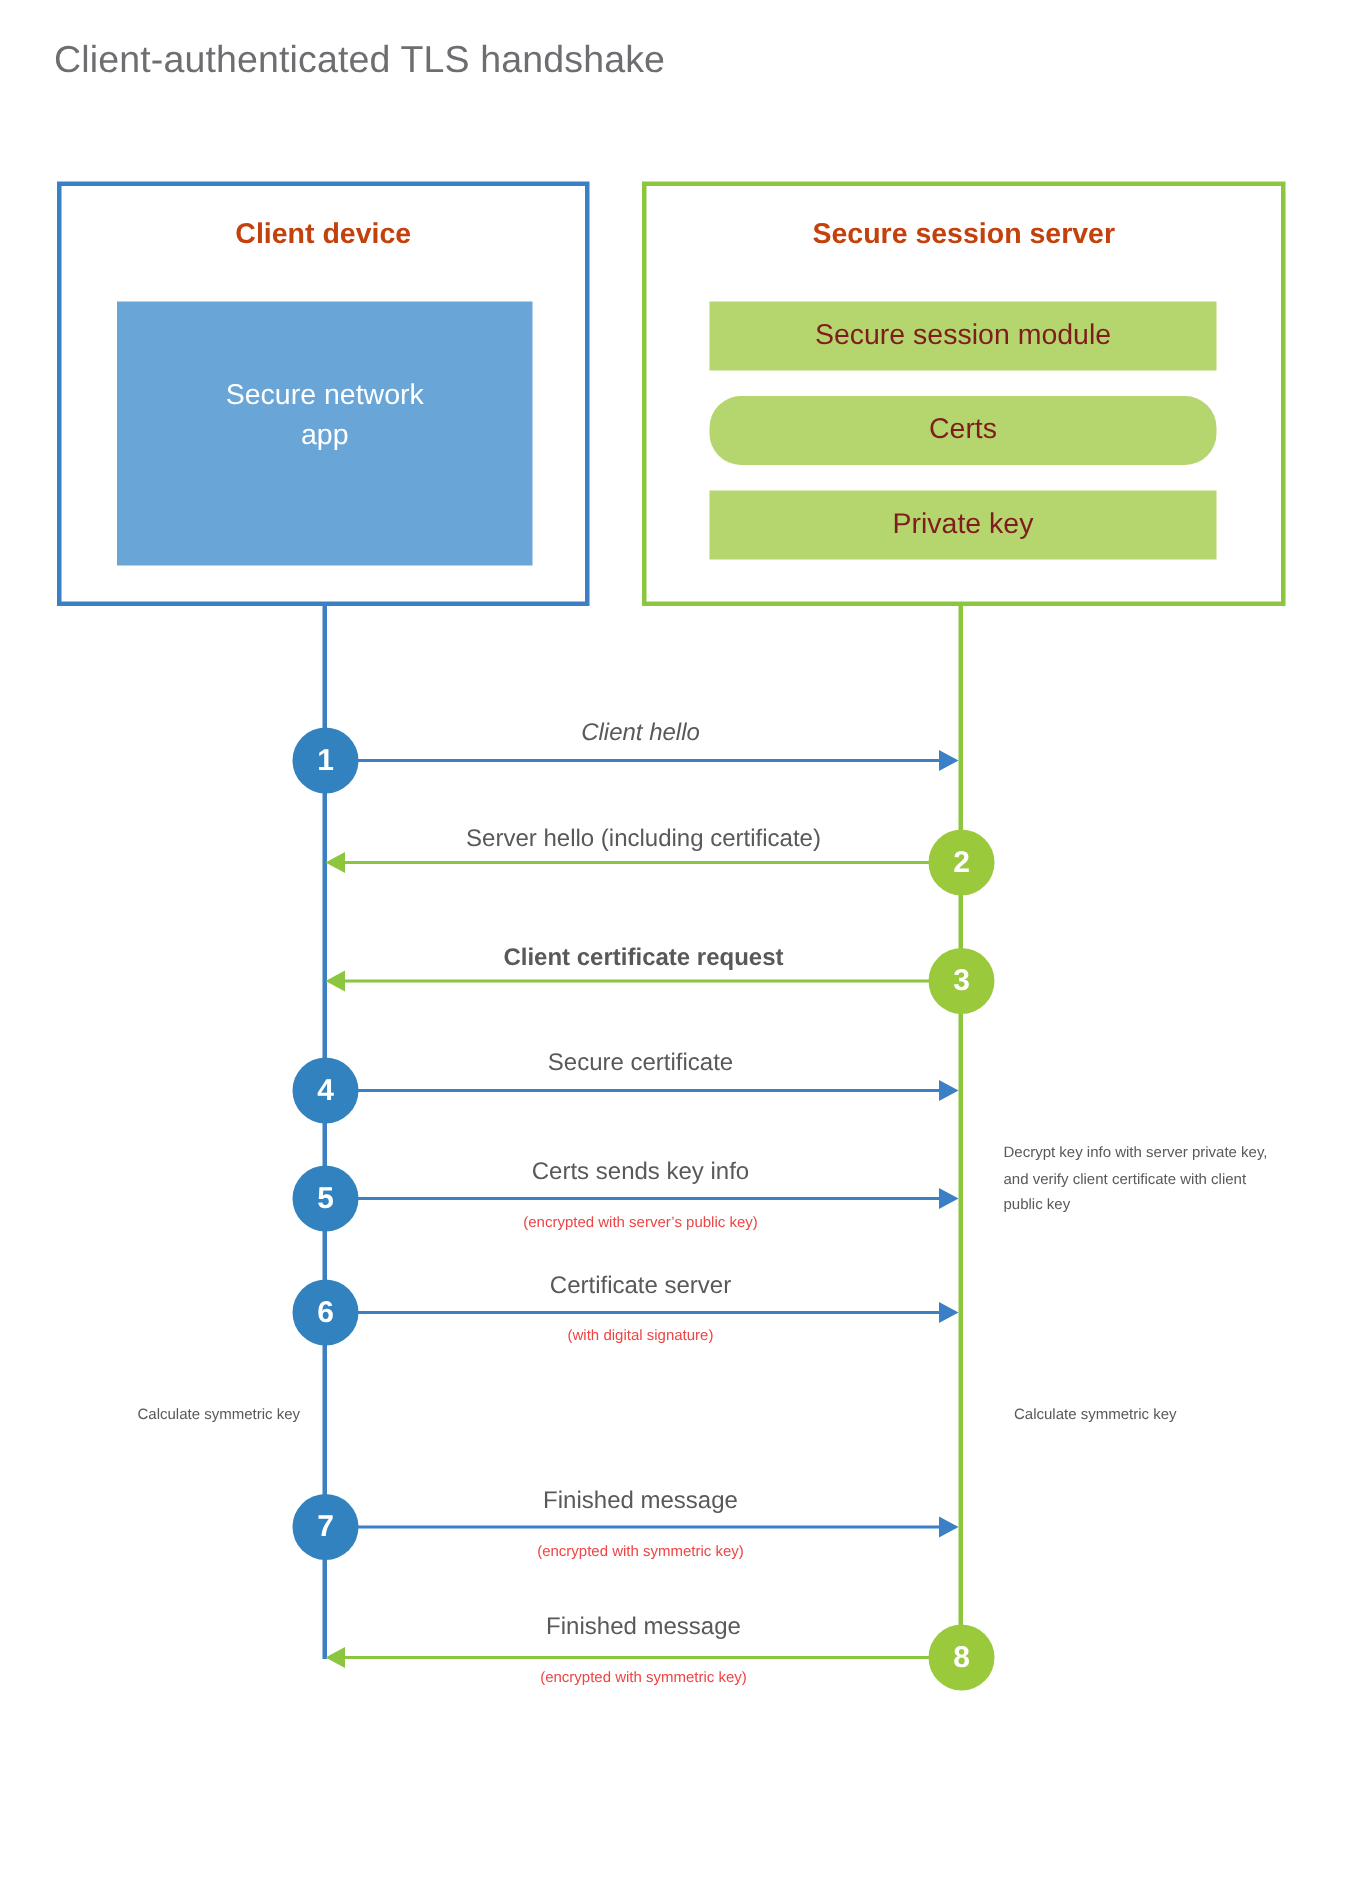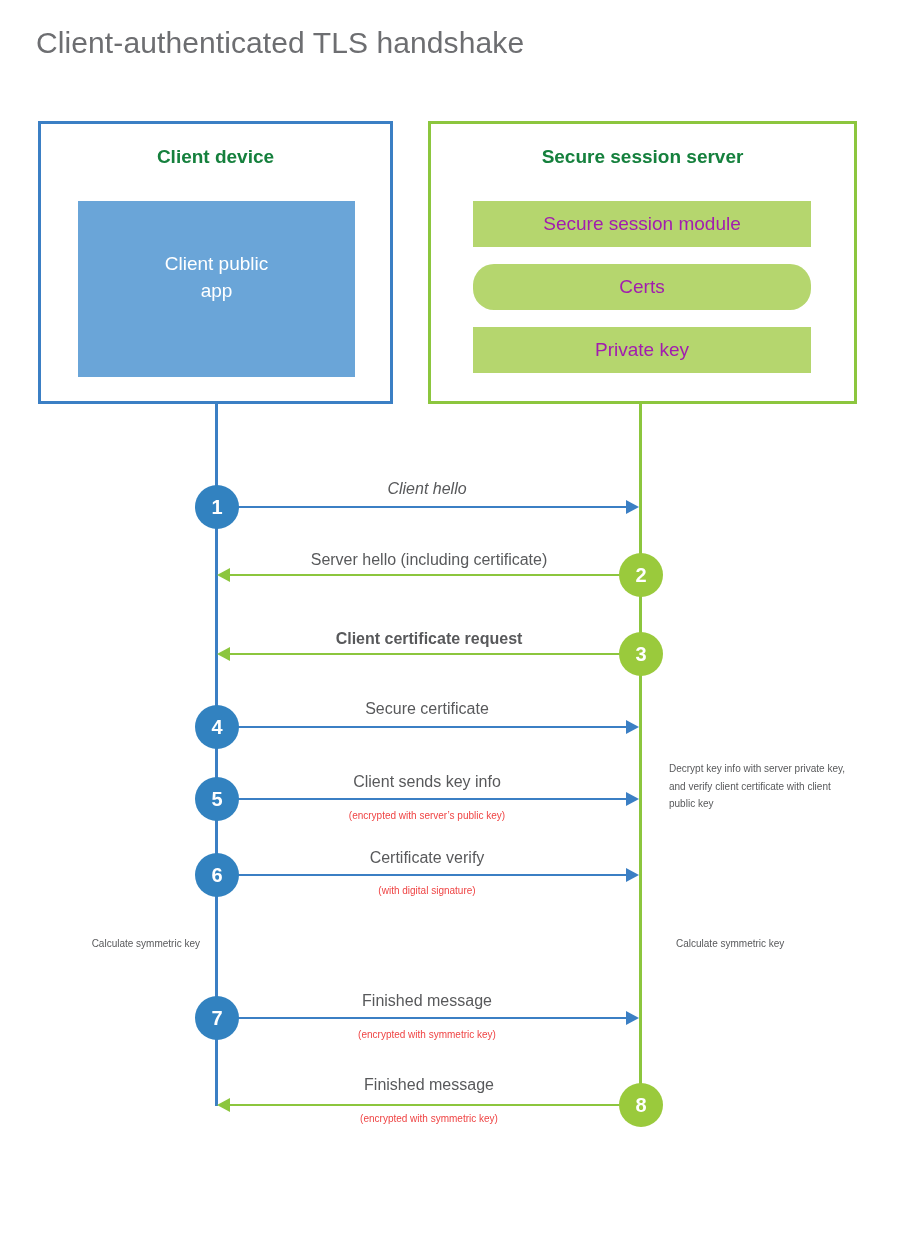--- a/index.html
+++ b/index.html
@@ -19,21 +19,21 @@
   #diagram {
     position: absolute;
     left: 0; top: 0;
     width: 900px; height: 1256px;
   }
 
   .page-title {
     position: absolute;
     left: 36px;
     top: 26px;
-    font-size: 30px;
+    font-size: 25px;
     font-weight: 400;
     color: #6d6e71;
     letter-spacing: 0.1px;
     white-space: nowrap;
   }
 
   
   .actor-box {
     position: absolute;
     background: #ffffff;
@@ -49,21 +49,21 @@
     width: 429px; height: 283px;
     border: 3px solid #8cc63e;
   }
   .actor-title {
     position: absolute;
     left: 0; right: 0;
     top: 22px;
     text-align: center;
     font-size: 19px;
     font-weight: bold;
-    color: #15803d;
+    color: #c2410c;
   }
 
   .client-app {
     position: absolute;
     left: 37px;
     top: 77px;
     width: 277px;
     height: 176px;
     background: #6aa5d8;
     color: #ffffff;
@@ -76,21 +76,21 @@
     padding-bottom: 24px;
     box-sizing: border-box;
   }
 
   .server-bar {
     position: absolute;
     left: 42px;
     width: 338px;
     height: 46px;
     background: #b5d66e;
-    color: #a21caf;
+    color: #7f1d1d;
     font-size: 19px;
     display: flex;
     align-items: center;
     justify-content: center;
   }
   .server-bar.b0 { top: 77px; }
   .server-bar.b1 { top: 140px; border-radius: 21px; }
   .server-bar.b2 { top: 203px; }
 
   
@@ -185,21 +185,21 @@
 </head>
 <body>
 
 <div id="diagram">
 
   <div class="page-title">Client-authenticated TLS handshake</div>
 
   <div class="actor-box client">
     <div class="actor-title">Client device</div>
     <div class="client-app">
-      <span style="white-space:pre-line">Client public
+      <span style="white-space:pre-line">Secure network
 app</span>
     </div>
   </div>
 
   <div class="actor-box server">
     <div class="actor-title">Secure session server</div>
     <div class="server-bar b0">Secure session module</div>
     <div class="server-bar b1">Certs</div>
     <div class="server-bar b2">Private key</div>
   </div>
@@ -220,27 +220,27 @@
   <div class="msg-label" style="left:219px; top:630px;font-weight:bold;">Client certificate request</div>
   <div class="msg-line to-client" style="top:653px;"></div>
   <div class="arrow-head left" style="left:217px; top:647px;"></div>
   <div class="step-circle green" style="left:619px; top:632px;">3</div>
 
   <div class="msg-label" style="left:217px; top:700px;">Secure certificate</div>
   <div class="msg-line to-server" style="top:726px;"></div>
   <div class="arrow-head right" style="left:626px; top:720px;"></div>
   <div class="step-circle blue" style="left:195px; top:705px;">4</div>
 
-  <div class="msg-label" style="left:217px; top:773px;">Client sends key info</div>
+  <div class="msg-label" style="left:217px; top:773px;">Certs sends key info</div>
   <div class="msg-line to-server" style="top:798px;"></div>
   <div class="arrow-head right" style="left:626px; top:792px;"></div>
   <div class="msg-sublabel" style="left:217px; top:810px;">(encrypted with server’s public key)</div>
   <div class="step-circle blue" style="left:195px; top:777px;">5</div>
 
-  <div class="msg-label" style="left:217px; top:849px;">Certificate verify</div>
+  <div class="msg-label" style="left:217px; top:849px;">Certificate server</div>
   <div class="msg-line to-server" style="top:874px;"></div>
   <div class="arrow-head right" style="left:626px; top:868px;"></div>
   <div class="msg-sublabel" style="left:217px; top:885px;">(with digital signature)</div>
   <div class="step-circle blue" style="left:195px; top:853px;">6</div>
 
   <div class="msg-label" style="left:217px; top:992px;">Finished message</div>
   <div class="msg-line to-server" style="top:1017px;"></div>
   <div class="arrow-head right" style="left:626px; top:1011px;"></div>
   <div class="msg-sublabel" style="left:217px; top:1029px;">(encrypted with symmetric key)</div>
   <div class="step-circle blue" style="left:195px; top:996px;">7</div>

